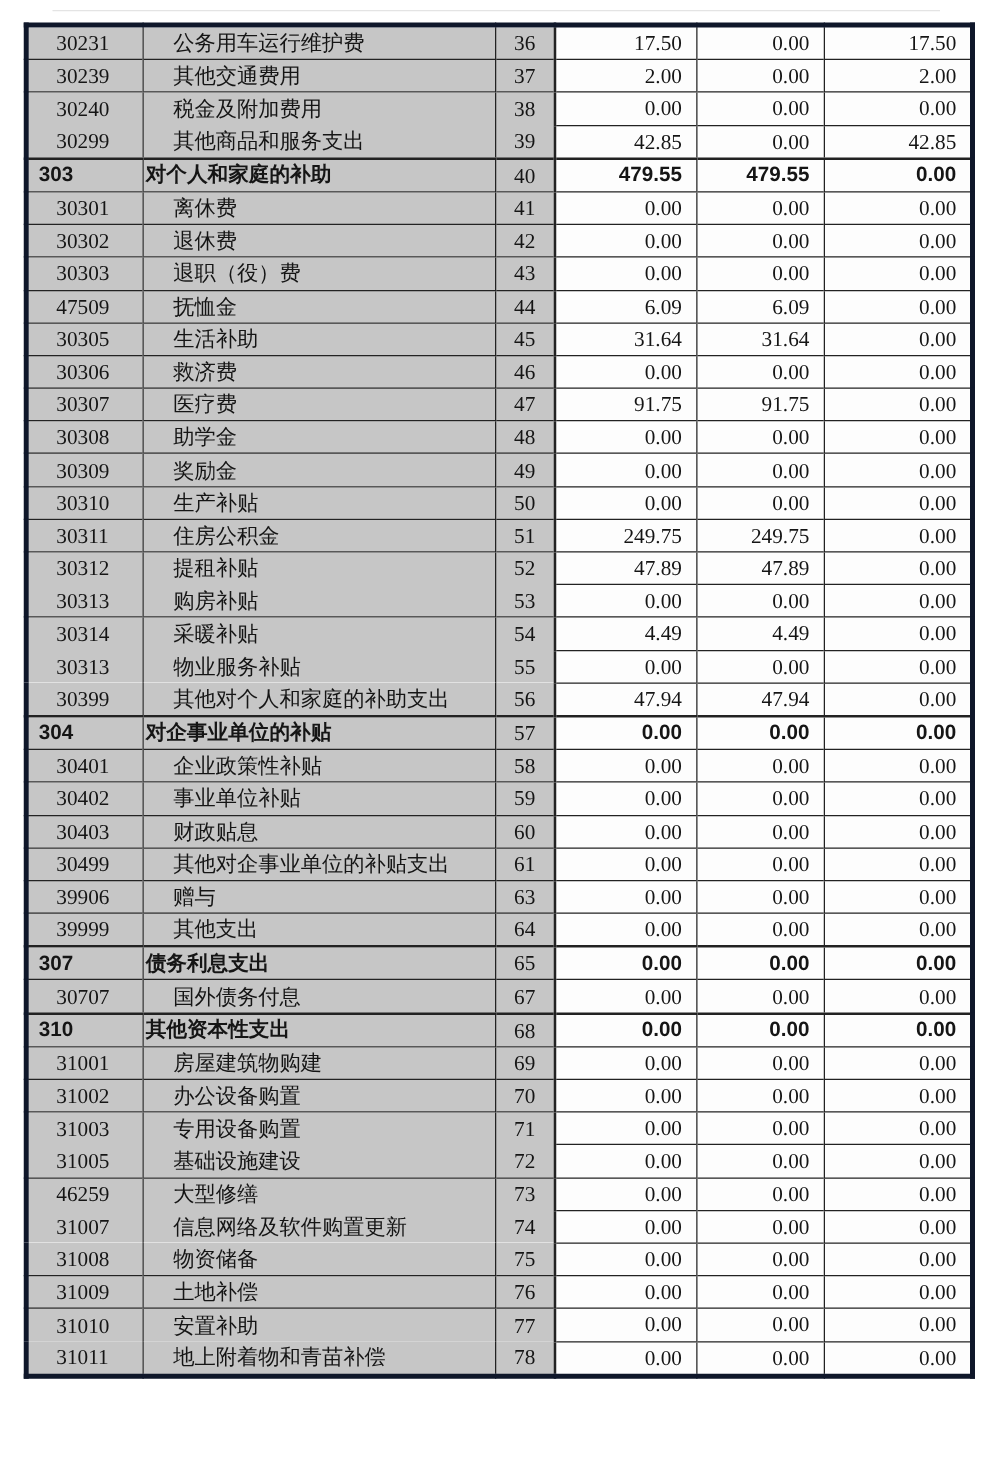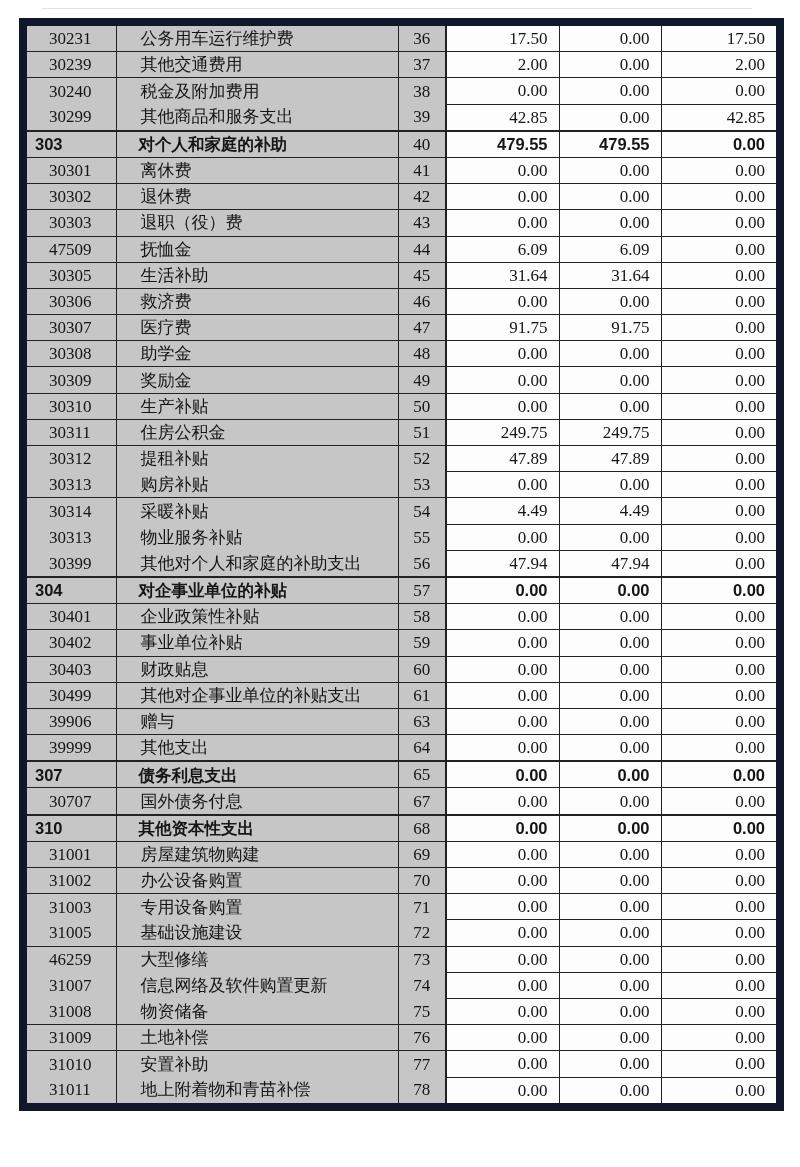--- a/index.html
+++ b/index.html
@@ -22,21 +22,21 @@
     width: 710px;
     height: 1px;
     background: #e4e4e4;
   }
   table.budget {
     position: absolute;
     top: 18px;
     left: 19px;
     border-collapse: collapse;
     table-layout: fixed;
-    border: 8px solid #0f172a;
+    border: 4px solid #0f172a;
   }
   col.w-code { width: 93px; }
   col.w-name { width: 282px; }
   col.w-line { width: 48px; }
   col.w-v1   { width: 113px; }
   col.w-v2   { width: 102px; }
   col.w-v3   { width: 119px; }
   td {
     height: 25.2px;
     padding: 0;
@@ -54,21 +54,21 @@
     border-left: 1px solid #222222;
     text-align: right;
     padding-right: 11px;
   }
   td.c-v1 { border-left-width: 2px; }
   td.c-code { padding-left: 22px; }
   td.c-name { padding-left: 24px; }
   td.c-line { text-align: center; margin-top: 32px; }
   tr.section td { border-top-width: 2px; }
   tr.section td.c-code { padding-left: 8px; margin-top: 40px; }
-  tr.section td.c-name { padding-left: 22px; }
+  tr.section td.c-name { padding-left: 2px; }
   tr.section td.c-code,
   tr.section td.c-name,
   tr.section td.c-val {
     font-family: "Liberation Sans", "DejaVu Sans", sans-serif;
     font-weight: bold;
     font-size: 16.5px;
   }
   tr.merge-top td.c-code,
   tr.merge-top td.c-name,
   tr.merge-top td.c-line { border-top: none; }

